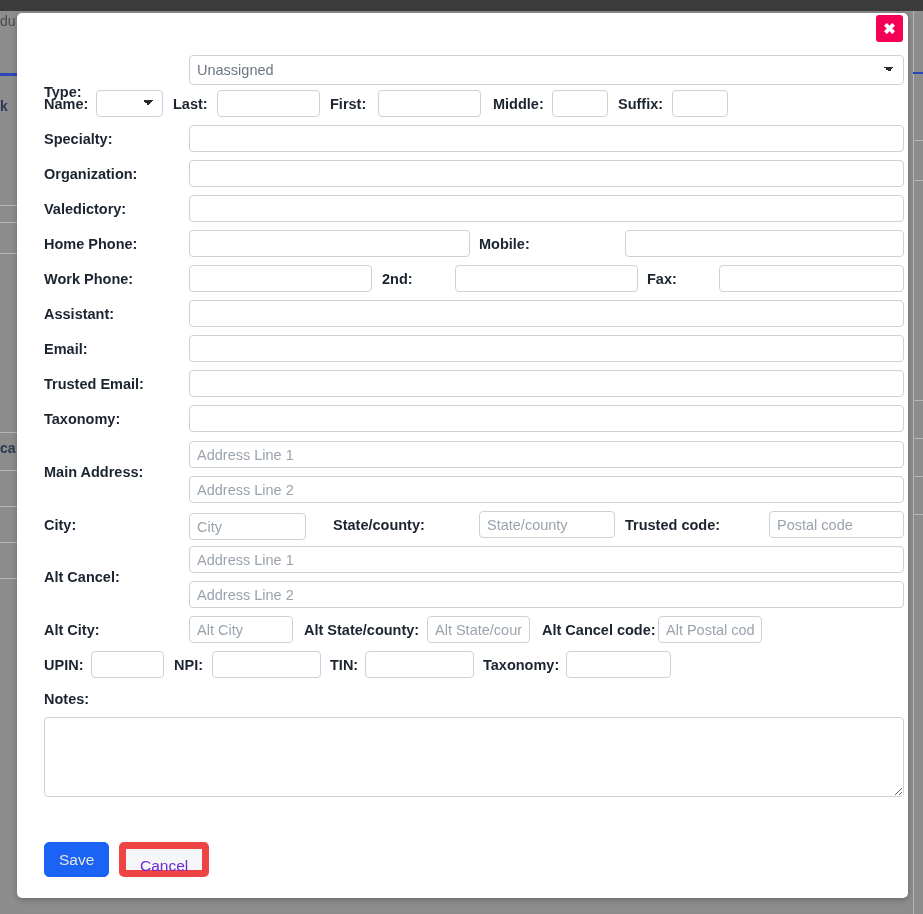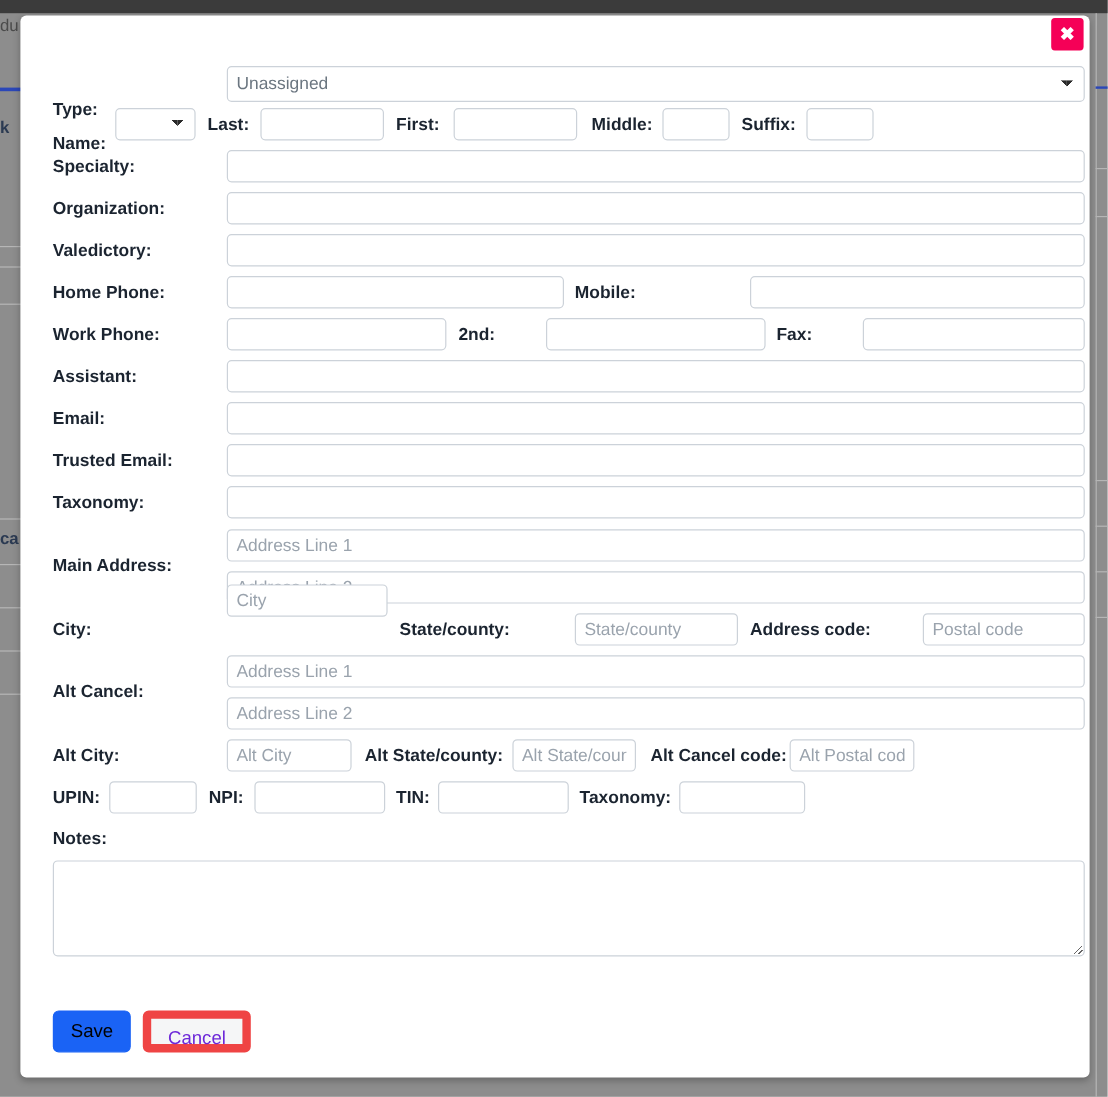--- a/index.html
+++ b/index.html
@@ -136,21 +136,21 @@
     font-size: 15.5px;
     border-radius: 5px;
     cursor: pointer;
     padding: 0 14px;
     height: 35px;
     line-height: 33px;
   }
   button.btn.primary {
     background: #1a63f5;
     border: 1px solid #1a63f5;
-    color: #000000;
+    color: #e5e5e5;
   }
   button.btn.secondary {
     background: #f5f6f7;
     border: 7px solid #ef4444;
     color: #6d28d9;
   }
 </style>
 </head>
 <body>
 
@@ -189,21 +189,21 @@
 
   <button id="close-btn">✖</button>
 
   <div class="form-body">
 
     <label class="lbl" style="left:27px; top:48px;margin-top:23px;">Type:</label>
     <select class="sel" style="left:172px; top:42px; width:715px;">
       <option>Unassigned</option>
     </select>
 
-    <label class="lbl" style="left:27px; top:83px;margin-top:16px;">Name:</label>
+    <label class="lbl" style="left:27px; top:83px;">Name:</label>
     <select class="sel small" style="left:79px; top:77px; width:67px;">
       <option></option>
     </select>
 
     <label class="lbl" style="left:156px; top:83px;">Last:</label>
     <input class="fld" type="text" style="left: 200px; top: 77px; width: 103px;" value="">
 
     <label class="lbl" style="left:313px; top:83px;">First:</label>
     <input class="fld" type="text" style="left: 361px; top: 77px; width: 103px;" value="">
 
@@ -247,26 +247,26 @@
     <input class="fld" type="text" style="left: 172px; top: 357px; width: 715px;" value="">
 
     <label class="lbl" style="left:27px; top:398px;">Taxonomy:</label>
     <input class="fld" type="text" style="left: 172px; top: 392px; width: 715px;" value="">
 
     <label class="lbl" style="left:27px; top:451px;">Main Address:</label>
     <input class="fld" type="text" style="left: 172px; top: 428px; width: 715px;" placeholder="Address Line 1">
     <input class="fld" type="text" style="left: 172px; top: 463px; width: 715px;" placeholder="Address Line 2">
 
     <label class="lbl" style="left:27px; top:504px;">City:</label>
-    <input class="fld" type="text" style="left: 172px; top: 474px; width: 134px;" placeholder="City">
+    <input class="fld" type="text" style="left: 172px; top: 500px; width: 117px;" placeholder="City">
 
     <label class="lbl" style="left:316px; top:504px;">State/county:</label>
     <input class="fld" type="text" style="left: 462px; top: 498px; width: 136px;" placeholder="State/county">
 
-    <label class="lbl" style="left:608px; top:504px;">Address code:</label>
+    <label class="lbl" style="left:608px; top:504px;">Trusted code:</label>
     <input class="fld" type="text" style="left: 752px; top: 498px; width: 135px;" placeholder="Postal code">
 
     <label class="lbl" style="left:27px; top:556px;">Alt Cancel:</label>
     <input class="fld" type="text" style="left: 172px; top: 533px; width: 715px;" placeholder="Address Line 1">
     <input class="fld" type="text" style="left: 172px; top: 568px; width: 715px;" placeholder="Address Line 2">
 
     <label class="lbl" style="left:27px; top:609px;">Alt City:</label>
     <input class="fld" type="text" style="left: 172px; top: 603px; width: 104px;" placeholder="Alt City">
 
     <label class="lbl" style="left:287px; top:609px;">Alt State/county:</label>

